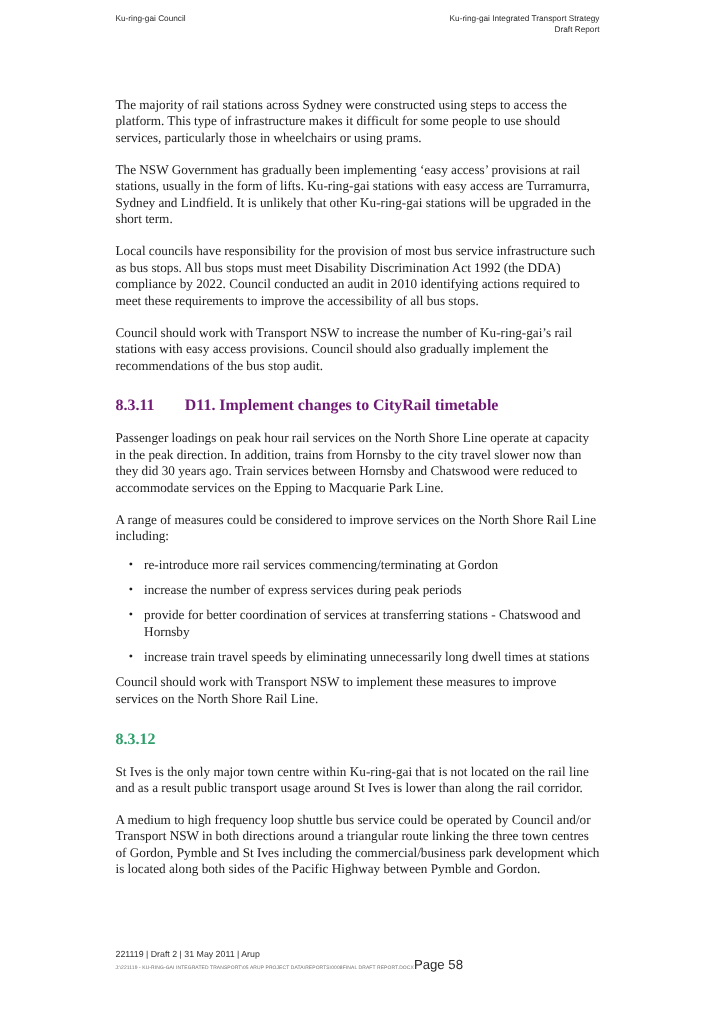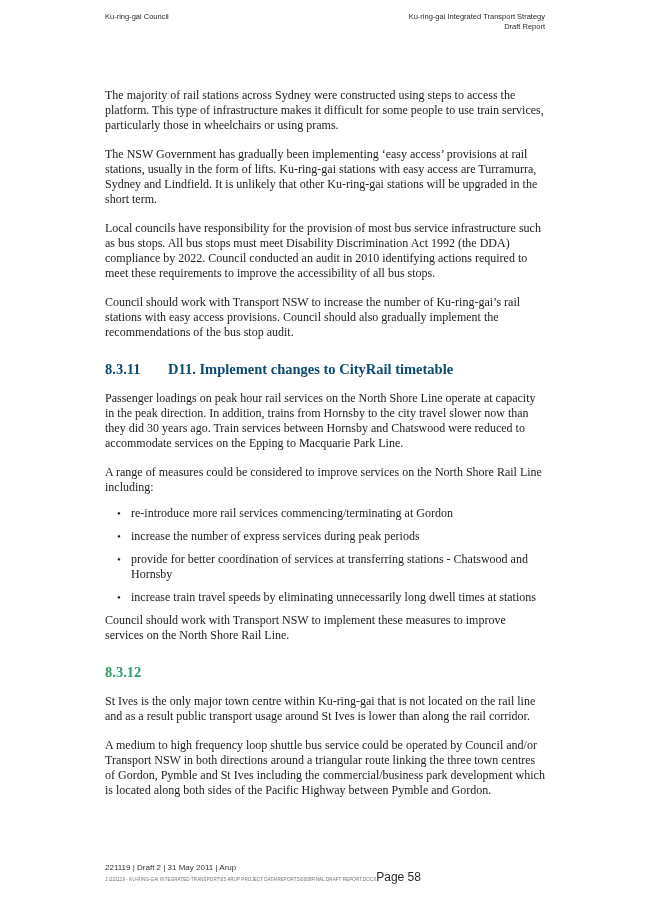--- a/index.html
+++ b/index.html
@@ -116,26 +116,26 @@
   <div class="running-header">
     <div class="left">Ku-ring-gai Council</div>
     <div class="right">
       <div>Ku-ring-gai Integrated Transport Strategy</div>
       <div>Draft Report</div>
     </div>
   </div>
 
   <div class="content">
 
-    <p>The majority of rail stations across Sydney were constructed using steps to access the platform. This type of infrastructure makes it difficult for some people to use train services, particularly those in wheelchairs or using prams.</p>
+    <p>The majority of rail stations across Sydney were constructed using steps to access the platform. This type of infrastructure makes it difficult for some people to use should services, particularly those in wheelchairs or using prams.</p>
     <p>The NSW Government has gradually been implementing ‘easy access’ provisions at rail stations, usually in the form of lifts. Ku-ring-gai stations with easy access are Turramurra, Sydney and Lindfield. It is unlikely that other Ku-ring-gai stations will be upgraded in the short term.</p>
     <p>Local councils have responsibility for the provision of most bus service infrastructure such as bus stops. All bus stops must meet Disability Discrimination Act 1992 (the DDA) compliance by 2022. Council conducted an audit in 2010 identifying actions required to meet these requirements to improve the accessibility of all bus stops.</p>
     <p>Council should work with Transport NSW to increase the number of Ku-ring-gai’s rail stations with easy access provisions. Council should also gradually implement the recommendations of the bus stop audit.</p>
 
-    <div class="section-heading" style="color: #0c4a6e;">
+    <div class="section-heading" style="color: #701a75;">
       <span class="sec-num">8.3.11</span>
       <span class="sec-title">D11. Implement changes to CityRail timetable</span>
     </div>
 
     <p>Passenger loadings on peak hour rail services on the North Shore Line operate at capacity in the peak direction. In addition, trains from Hornsby to the city travel slower now than they did 30 years ago. Train services between Hornsby and Chatswood were reduced to accommodate services on the Epping to Macquarie Park Line.</p>
     <p style="margin-bottom:11px">A range of measures could be considered to improve services on the North Shore Rail Line including:</p>
 
     <ul class="bullet-list">
       <li>
         <span class="bullet-dot">•</span>

